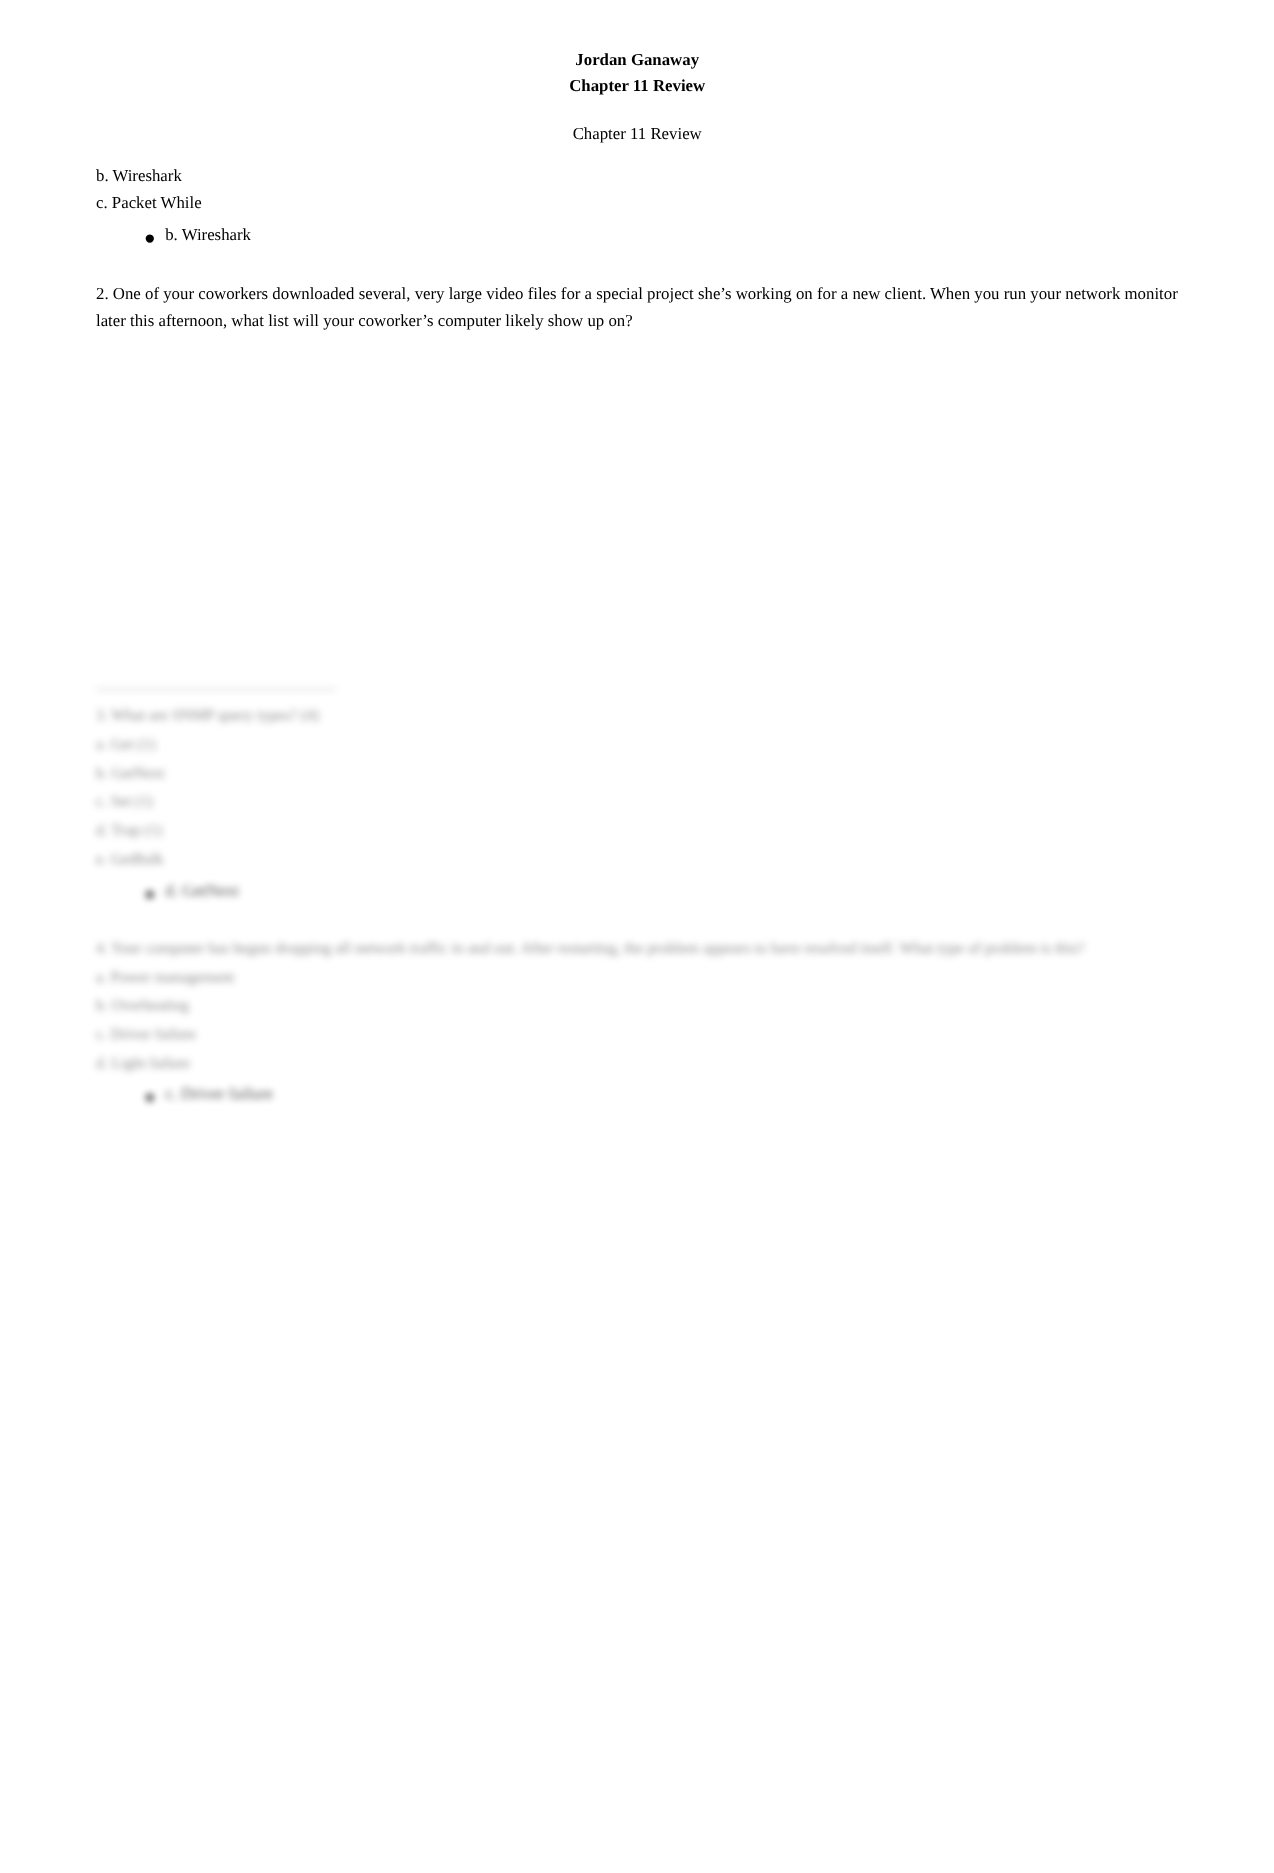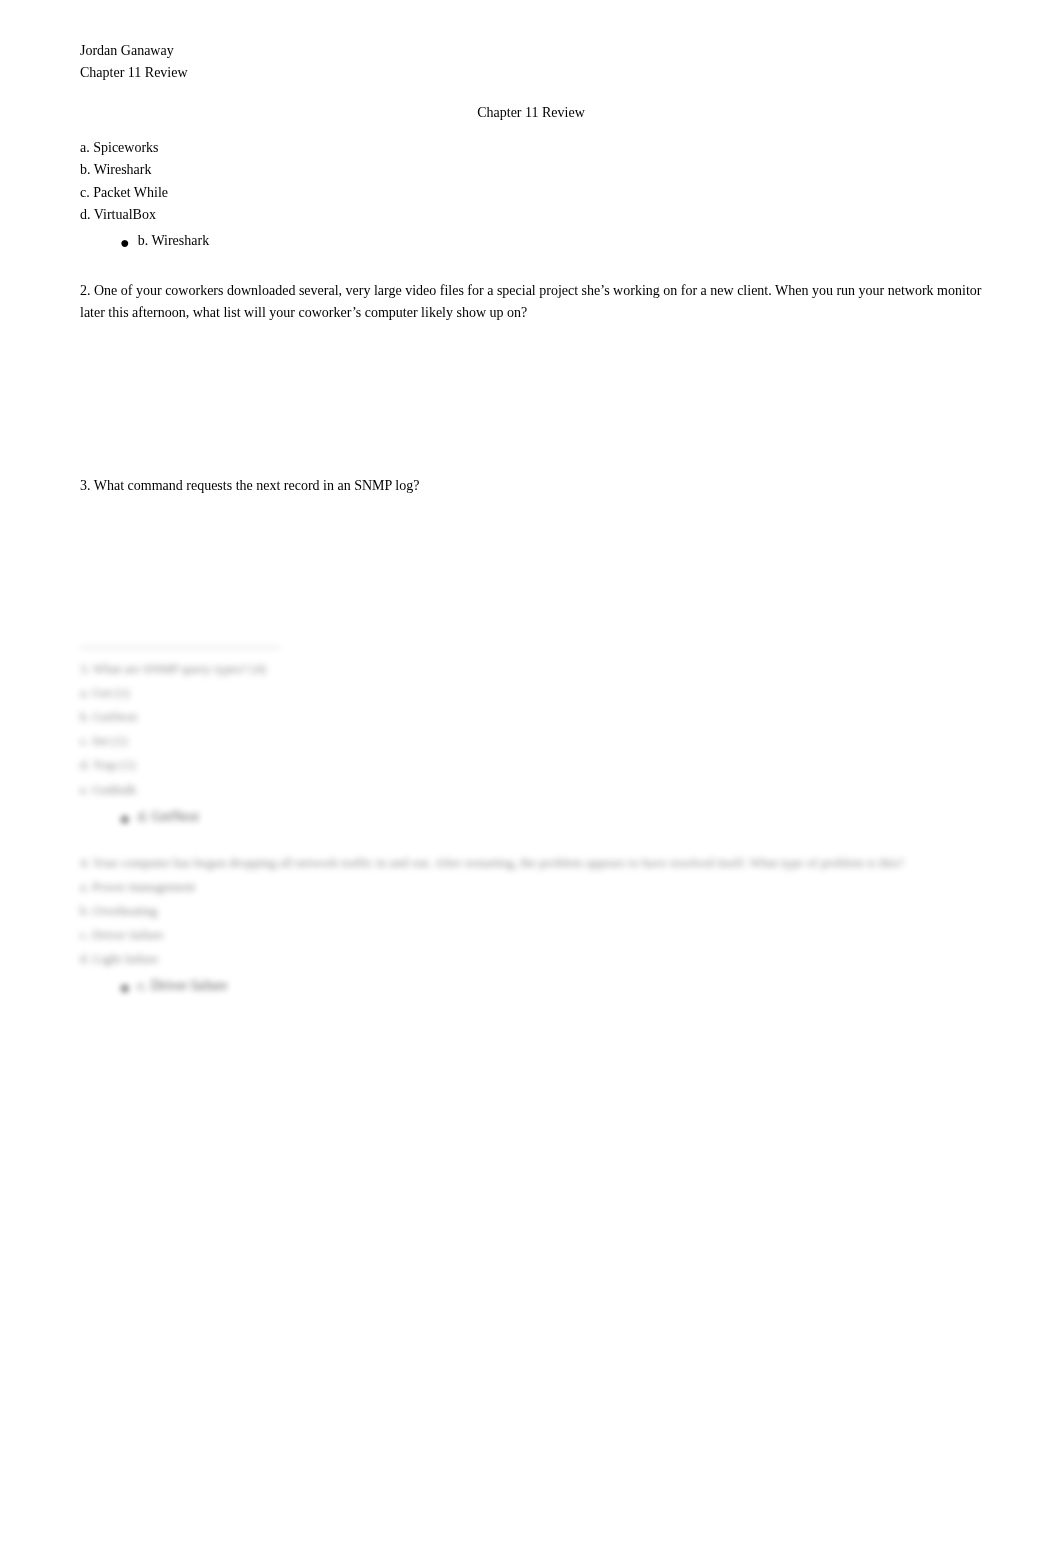--- a/index.html
+++ b/index.html
@@ -12,23 +12,24 @@
       background: #ffffff;
       font-family: 'Times New Roman', Times, serif;
       font-size: 14px;
       color: #000000;
       width: 1062px;
       min-height: 1561px;
       padding: 40px 80px 60px 80px;
     }
 
     .header-right {
-      text-align: left;
+      text-align: center;
       margin-bottom: 20px;
       line-height: 1.6;
+      font-weight: bold;
     }
 
     .page-title {
       text-align: center;
       margin-bottom: 16px;
       font-size: 14px;
     }
 
     .question-block {
       margin-bottom: 24px;
@@ -89,44 +90,38 @@
 <body>
 
 <div class="header-right">
   <div>Jordan Ganaway</div>
   <div>Chapter 11 Review</div>
 </div>
 
 <div class="page-title">Chapter 11 Review</div>
 
 <div class="question-block">
-  <span class="answer-choice">a. Spiceworks</span>
   <span class="answer-choice">b. Wireshark</span>
   <span class="answer-choice">c. Packet While</span>
-  <span class="answer-choice">d. VirtualBox</span>
   <div class="correct-answer">
     <span class="bullet">●</span>
     <span>b. Wireshark</span>
   </div>
 </div>
 
 <div class="question-block">
   <div class="question-text">
     <span>2.</span>
     <span>One of your coworkers downloaded several, very large video files for a special project she’s working on for a new client. When you run your network monitor later this afternoon, what list will your coworker’s computer likely show up on?</span>
   </div>
 
   <div style="height: 120px;"></div>
 </div>
 
 <div class="question-block">
-  <div class="question-text">
-    <span>3.</span>
-    <span>What command requests the next record in an SNMP log?</span>
-  </div>
 
   <div style="height: 120px;"></div>
 </div>
 
 <div class="blurred-section">
   <hr class="separator-line">
   <span class="blurred-line">3. What are SNMP query types? (4)</span>
   <span class="blurred-line">a. Get (1)</span>
   <span class="blurred-line">b. GetNext</span>
   <span class="blurred-line">c. Set (1)</span>

